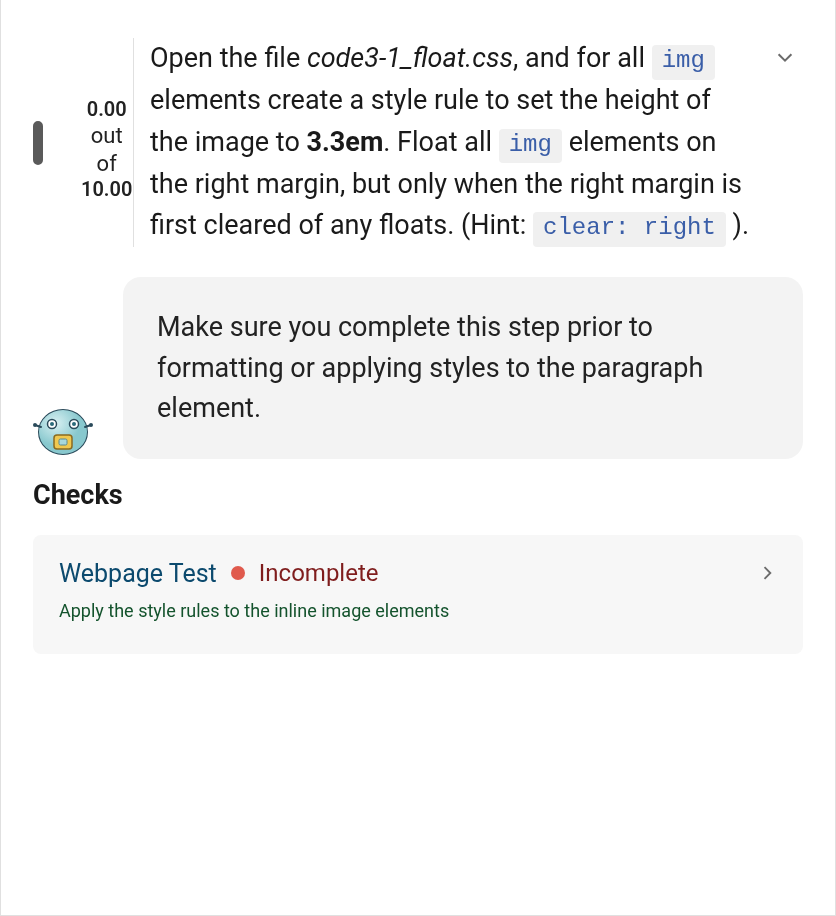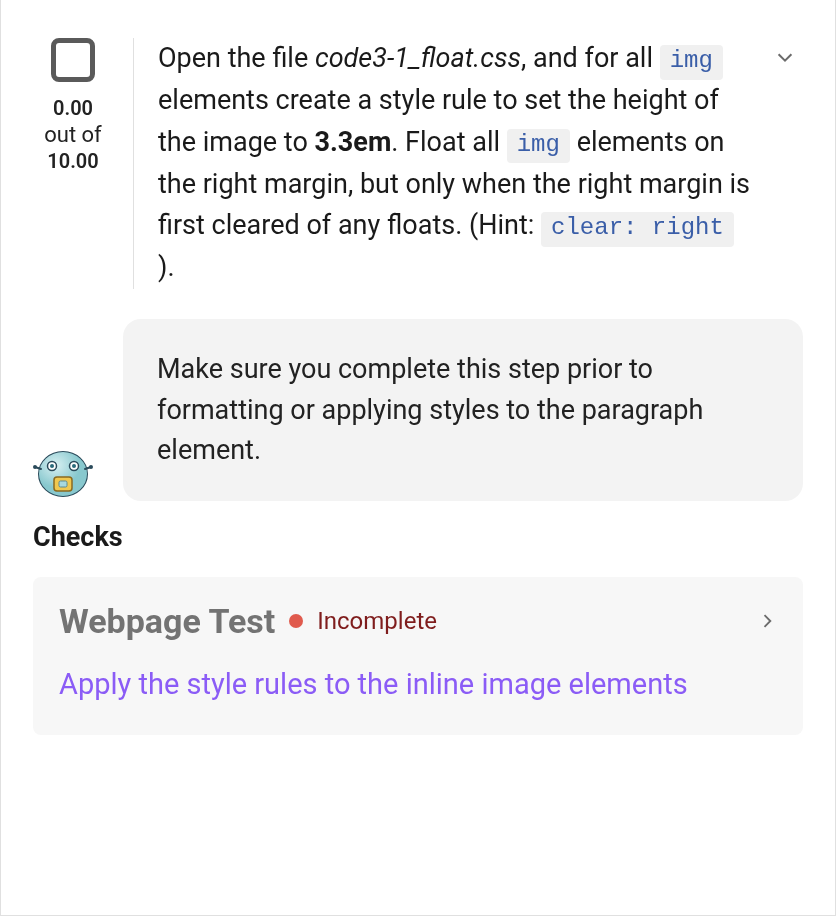--- a/index.html
+++ b/index.html
@@ -20,24 +20,25 @@
       border-top: none;
       padding: 38px 32px 40px 32px;
       height: 100%;
     }
     .task-row {
       display: flex;
       gap: 20px;
     }
     .left-col {
       display: flex;
-      flex-direction: column;
+      flex-direction: row;
       align-items: center;
       flex-shrink: 0;
       width: 80px;
+      gap: 38px;
     }
     .checkbox {
       width: 44px;
       height: 44px;
       border: 5px solid #5a5a5a;
       border-radius: 8px;
       background: #fff;
       cursor: pointer;
     }
     .score {
@@ -50,21 +51,21 @@
     }
     .score .outof {
       font-weight: 400;
       font-size: 22px;
     }
     .instruction-wrap {
       display: flex;
       flex: 1;
       gap: 14px;
       border-left: 1px solid #e0e0e0;
-      padding-left: 24px;
+      padding-left: 16px;
     }
     .instruction {
       flex: 1;
       font-size: 27px;
       line-height: 1.55;
       color: #1a1a1a;
     }
     .instruction .italic {
       font-style: italic;
     }
@@ -131,23 +132,23 @@
       border-radius: 8px;
       padding: 24px 26px 30px 26px;
       cursor: pointer;
     }
     .check-header {
       display: flex;
       align-items: center;
       gap: 14px;
     }
     .check-title {
-      font-size: 34px;
-      font-weight: 700;
-      color: #737373;
+      font-size: 25px;
+      font-weight: 400;
+      color: #0c4a6e;
     }
     .status-dot {
       width: 14px;
       height: 14px;
       border-radius: 50%;
       background: #e05a4d;
       flex-shrink: 0;
     }
     .status-text {
       font-size: 24px;
@@ -158,24 +159,24 @@
       flex: 1;
     }
     .chevron-right {
       width: 20px;
       height: 20px;
       stroke: #6b6b6b;
       stroke-width: 2.2;
       fill: none;
     }
     .check-desc {
-      margin-top: 22px;
-      font-size: 29px;
+      margin-top: 10px;
+      font-size: 18px;
       line-height: 1.45;
-      color: #8b5cf6;
+      color: #14532d;
     }
   </style>
 </head>
 <body>
 
 <div class="container">
 
   <div class="task-row">
     <div class="left-col">
       <div class="checkbox"></div>

